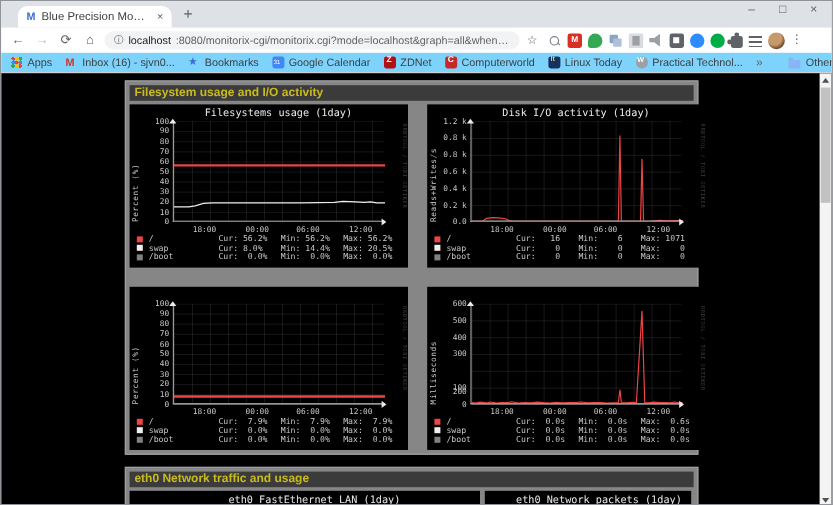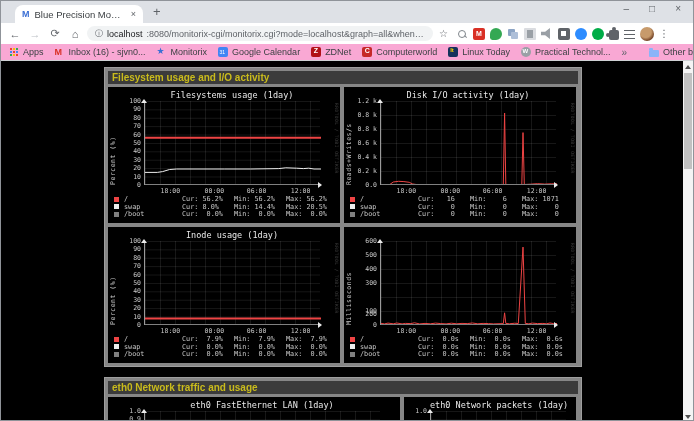--- a/index.html
+++ b/index.html
@@ -42,21 +42,21 @@
   .i-darksq::after{content:"";position:absolute;left:3.5px;top:3.5px;width:5px;height:5px;background:#fff;}
   .i-bluecirc{background:#2d8cff;border-radius:50%;}
   .i-greencirc{background:#00ac47;border-radius:50%;}
   .i-puzzle{background:#5f6368;border-radius:2px;width:10px;height:10px;top:1px;}
   .i-puzzle::before{content:"";position:absolute;left:3px;top:-3px;width:4px;height:4px;background:#5f6368;border-radius:50%;}
   .i-puzzle::after{content:"";position:absolute;left:-3px;top:3px;width:4px;height:4px;background:#5f6368;border-radius:50%;}
   .i-list{background:linear-gradient(#5f6368 0 1.5px,transparent 1.5px 4px,#5f6368 4px 5.5px,transparent 5.5px 8px,#5f6368 8px 9.5px,transparent 9.5px);width:11px;height:10px;top:1px;}
   .i-avatar{width:14px;height:14px;border-radius:50%;background:radial-gradient(circle at 40% 35%,#c79a6b 0 45%,#7a4a2b 70%,#4c2d18);}
   .i-menudots{color:#5f6368;font-size:10px;line-height:12px;text-align:center;width:8px;}
   
-  .bookmarks{height:17px;background:#f9a8d4;border-bottom:1px solid #cfd1d4;display:flex;
+  .bookmarks{height:17px;background:#7dd3fc;border-bottom:1px solid #cfd1d4;display:flex;
     align-items:center;gap:11px;padding:0 8px;font-size:9px;color:#3c4043;white-space:nowrap;}
   .bm{display:flex;align-items:center;gap:4px;}
   .bi{width:10px;height:10px;flex:none;position:relative;}
   .bi-apps{background:
     radial-gradient(circle 1.5px at 2px 2px,#ea4335 99%,transparent),radial-gradient(circle 1.5px at 5px 2px,#fbbc05 99%,transparent),radial-gradient(circle 1.5px at 8px 2px,#34a853 99%,transparent),
     radial-gradient(circle 1.5px at 2px 5px,#4285f4 99%,transparent),radial-gradient(circle 1.5px at 5px 5px,#ea4335 99%,transparent),radial-gradient(circle 1.5px at 8px 5px,#4285f4 99%,transparent),
     radial-gradient(circle 1.5px at 2px 8px,#34a853 99%,transparent),radial-gradient(circle 1.5px at 5px 8px,#fbbc05 99%,transparent),radial-gradient(circle 1.5px at 8px 8px,#ea4335 99%,transparent);}
   .bi-gmail::after{content:"M";font:bold 9px "Liberation Sans",sans-serif;color:#d93025;position:absolute;left:0;top:0;}
   .bi-star::after{content:"★";font-size:9px;color:#3b6fd4;position:absolute;left:0;top:-1px;}
   .bi-cal{background:#4285f4;border-radius:2px;}
@@ -72,21 +72,21 @@
   .bm-overflow{margin-left:auto;color:#5f6368;font-size:10px;}
   .bm-divider{width:1px;height:10px;background:#dadce0;}
   .bi-folder{background:#8ab4f8;border-radius:1px;width:10px;height:7px;top:1.5px;}
   .bi-folder::before{content:"";position:absolute;left:0;top:-2px;width:4px;height:2px;background:#8ab4f8;border-radius:1px 1px 0 0;}
   
   .content{position:relative;height:361px;background:#000;overflow:hidden;}
   .page{margin-left:103px;width:478px;padding-top:6px;}
   .section{background:#868686;border:1px solid #9e9e9e;padding:3px;}
   .section+.section{margin-top:10px;}
   .sec-h{height:13px;background:#3b3b3b;color:#c9bb1c;font:bold 10px/13px "Liberation Sans",sans-serif;padding-left:4px;margin-bottom:3px;}
-  .grid2{display:grid;grid-template-columns:232px 232px;gap:4px;}
+  .grid2{display:grid;grid-template-columns:232px 232px;gap:16px;}
   .gridnet{display:grid;grid-template-columns:292px 172px;gap:4px;}
   .cell{position:relative;height:136px;background:#000;overflow:hidden;
     font-family:"DejaVu Sans Mono",monospace;color:#cfcfcf;}
   .gtitle{position:absolute;top:3px;left:36px;width:176px;text-align:center;font-size:8.5px;
     color:#e9e9e9;white-space:nowrap;}
   .cell.wide .gtitle{width:236px;}
   .cell.small .gtitle{left:26px;width:136px;}
   .plot{position:absolute;left:36px;top:14px;width:176px;height:84px;
     border-left:1px solid #9a9a9a;border-bottom:1px solid #9a9a9a;
     background-image:linear-gradient(to right,rgba(255,255,255,.09) 1px,transparent 1px),
@@ -169,21 +169,21 @@
     <span class="bm">
       <span class="bi bi-apps"></span>
       <span>Apps</span>
     </span>
     <span class="bm">
       <span class="bi bi-gmail"></span>
       <span>Inbox (16) - sjvn0...</span>
     </span>
     <span class="bm">
       <span class="bi bi-star"></span>
-      <span>Monitorix</span>
+      <span>Bookmarks</span>
     </span>
     <span class="bm">
       <span class="bi bi-cal"></span>
       <span>Google Calendar</span>
     </span>
     <span class="bm">
       <span class="bi bi-zdnet"></span>
       <span>ZDNet</span>
     </span>
     <span class="bm">
@@ -310,21 +310,20 @@
                   <span class="sw" style="background: rgb(128, 128, 128);"></span>
                   <span class="lv">/boot</span>
                   <span class="lv">Cur:    0</span>
                   <span class="lv">Min:    0</span>
                   <span class="lv">Max:    0</span>
                 </div>
               </div>
               <div class="watermark">RRDTOOL / TOBI OETIKER</div>
             </div>
           <div class="cell">
-              <div class="gtitle">Inode usage  (1day)</div>
               <div class="ylab">Percent (%)</div>
               <div class="yticks">
                 <div class="ytick" style="top: -3px;">100</div>
                 <div class="ytick" style="top: 5.4px;">90</div>
                 <div class="ytick" style="top: 13.8px;">80</div>
                 <div class="ytick" style="top: 22.2px;">70</div>
                 <div class="ytick" style="top: 30.6px;">60</div>
                 <div class="ytick" style="top: 39px;">50</div>
                 <div class="ytick" style="top: 47.4px;">40</div>
                 <div class="ytick" style="top: 55.8px;">30</div>

